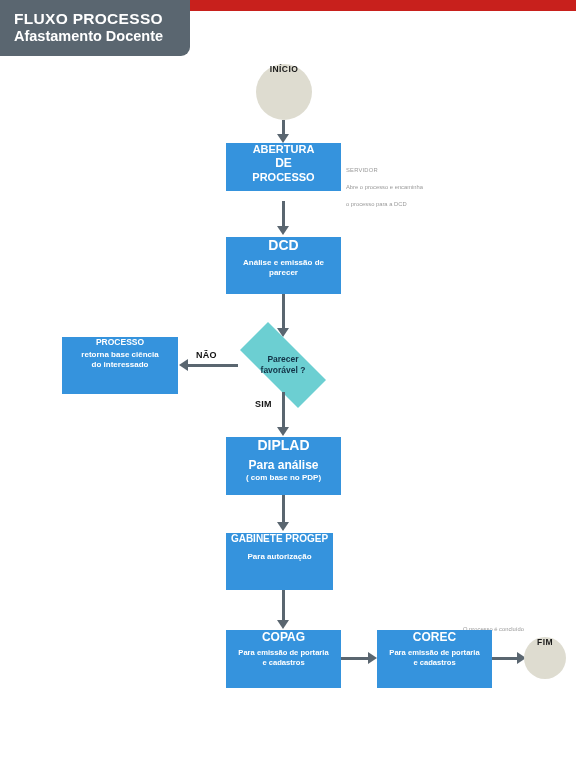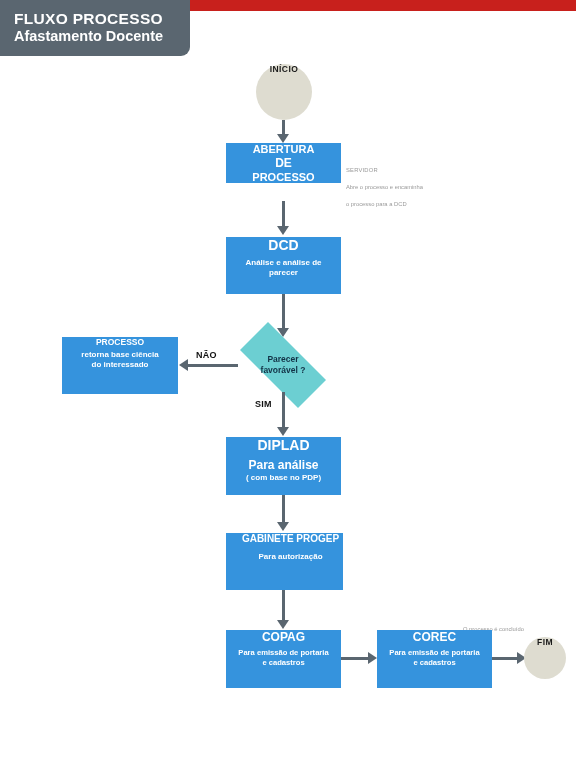--- a/index.html
+++ b/index.html
@@ -187,38 +187,38 @@
     <div class="title-line2">Afastamento Docente</div>
   </div>
 
   <div class="node terminator" style="left:256px; top:64px; width:56px; height:56px;">
     <span>INÍCIO</span>
   </div>
 
   <div class="v-line" style="left:282px; top:120px; height:16px;"></div>
   <div class="arrow-down" style="left:277px; top:134px;"></div>
 
-  <div class="node process-box" style="left:226px; top:143px; width:115px; height:40px;">
+  <div class="node process-box" style="left:226px; top:143px; width:115px; height:48px;">
     <div class="n-title" style="font-size:11px;">ABERTURA</div>
     <div class="n-title" style="font-size:12px;">DE</div>
     <div class="n-title" style="font-size:11px;">PROCESSO</div>
   </div>
 
   <div class="annotation" style="left:346px; top:158px; width:115px;">
     <span class="ann-head">SERVIDOR</span>
     <span>Abre o processo e encaminha</span><br>
     <span>o processo para a DCD</span>
   </div>
 
   <div class="v-line" style="left:282px; top:201px; height:26px;"></div>
   <div class="arrow-down" style="left:277px; top:226px;"></div>
 
   <div class="node process-box" style="left:226px; top:237px; width:115px; height:57px;">
     <div class="n-title" style="font-size:14px; margin-bottom:4px;">DCD</div>
-    <div class="n-sub" style="font-size:8px;">Análise e análise de</div>
+    <div class="n-sub" style="font-size:8px;">Análise e emissão de</div>
     <div class="n-sub" style="font-size:8px;">parecer</div>
   </div>
 
   <div class="v-line" style="left:282px; top:294px; height:35px;"></div>
   <div class="arrow-down" style="left:277px; top:328px;"></div>
 
   <div class="decision" style="left:225px; top:337px; width:116px; height:56px;">
     <div class="dia"></div>
     <div class="dia-text">
       <span>Parecer</span>
@@ -242,21 +242,21 @@
 
   <div class="node process-box" style="left:226px; top:437px; width:115px; height:58px;">
     <div class="n-title" style="font-size:14px; margin-bottom:4px;">DIPLAD</div>
     <div class="n-sub" style="font-size:12px;">Para análise</div>
     <div class="n-sub" style="font-size:8px;">( com base no PDP)</div>
   </div>
 
   <div class="v-line" style="left:282px; top:495px; height:28px;"></div>
   <div class="arrow-down" style="left:277px; top:522px;"></div>
 
-  <div class="node process-box" style="left:226px; top:533px; width:117px; height:57px;padding-left:12px;">
+  <div class="node process-box" style="left:226px; top:533px; width:107px; height:57px;">
     <div class="n-title" style="font-size:10px; margin-bottom:7px;">GABINETE PROGEP</div>
     <div class="n-sub" style="font-size:8px;">Para autorização</div>
   </div>
 
   <div class="v-line" style="left:282px; top:590px; height:31px;"></div>
   <div class="arrow-down" style="left:277px; top:620px;"></div>
 
   <div class="node process-box" style="left:226px; top:630px; width:115px; height:58px;">
     <div class="n-title" style="font-size:12px; margin-bottom:4px;">COPAG</div>
     <div class="n-sub" style="font-size:7.6px;">Para emissão de portaria</div>

